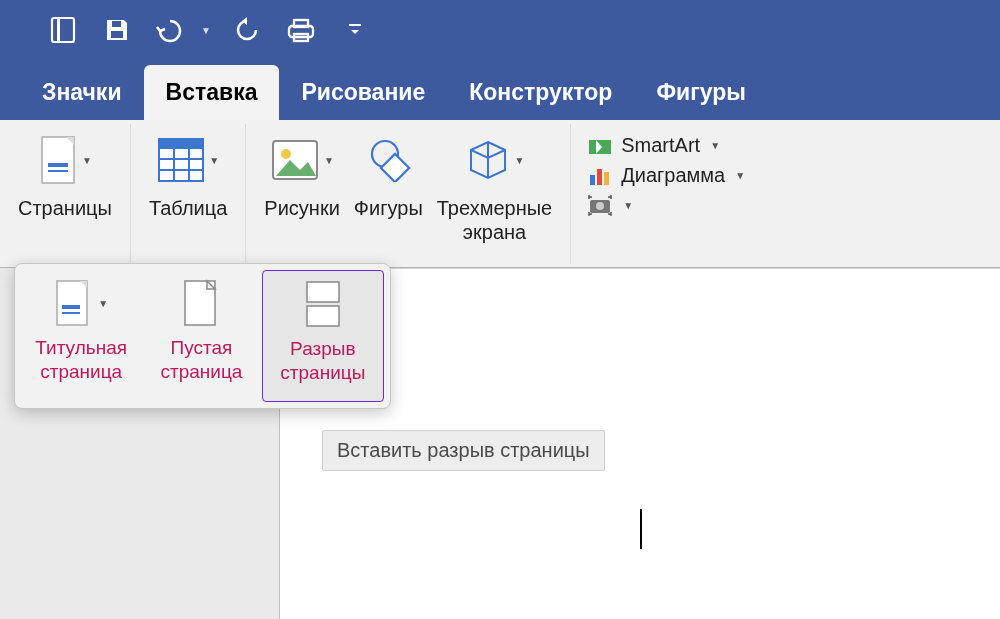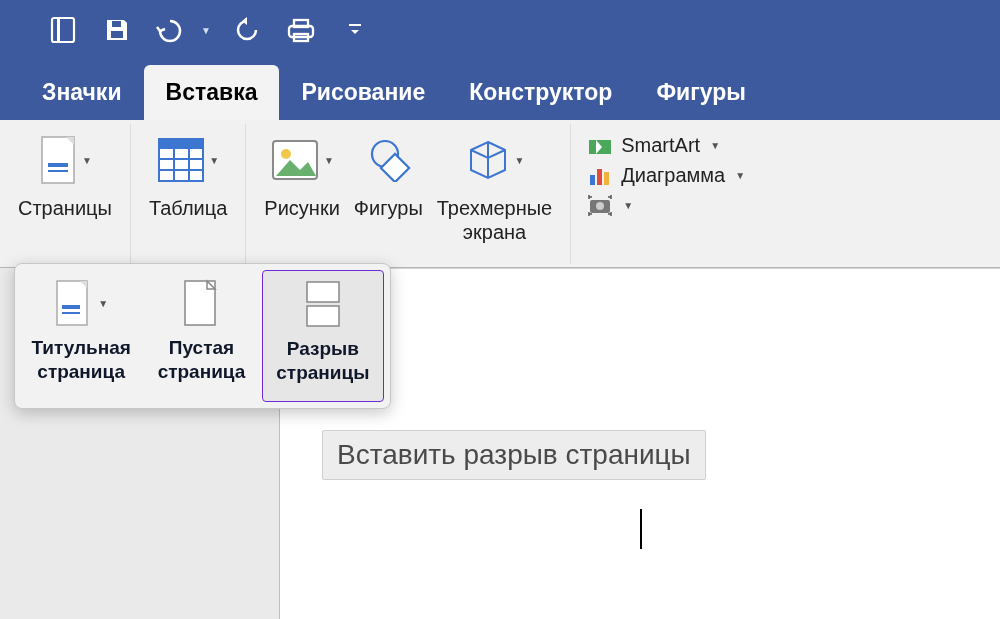--- a/index.html
+++ b/index.html
@@ -176,37 +176,36 @@
   .popup-btn .iconrow {
     height: 58px;
     display: flex;
     align-items: center;
     justify-content: center;
     gap: 6px;
     margin-bottom: 4px;
   }
   .popup-btn .label {
     font-size: 19px;
-    color: #0f172a;
+    color: #be185d;
     text-align: center;
     line-height: 24px;
-    font-weight: bold;
   }
   .popup-caret {
     font-size: 10px; color: #555;
   }
   
   .tooltip {
     position: absolute;
     top: 430px;
     left: 322px;
     background: #ededed;
     border: 0.5px solid #d0d0d0;
     padding: 8px 14px;
-    font-size: 28px;
+    font-size: 20px;
     color: #4a4a4a;
     border-radius: 2px;
   }
 </style>
 </head>
 <body>
 
 <div class="titlebar">
   <div class="qat-btn">
     <svg width="28" height="28" viewBox="0 0 28 28">

